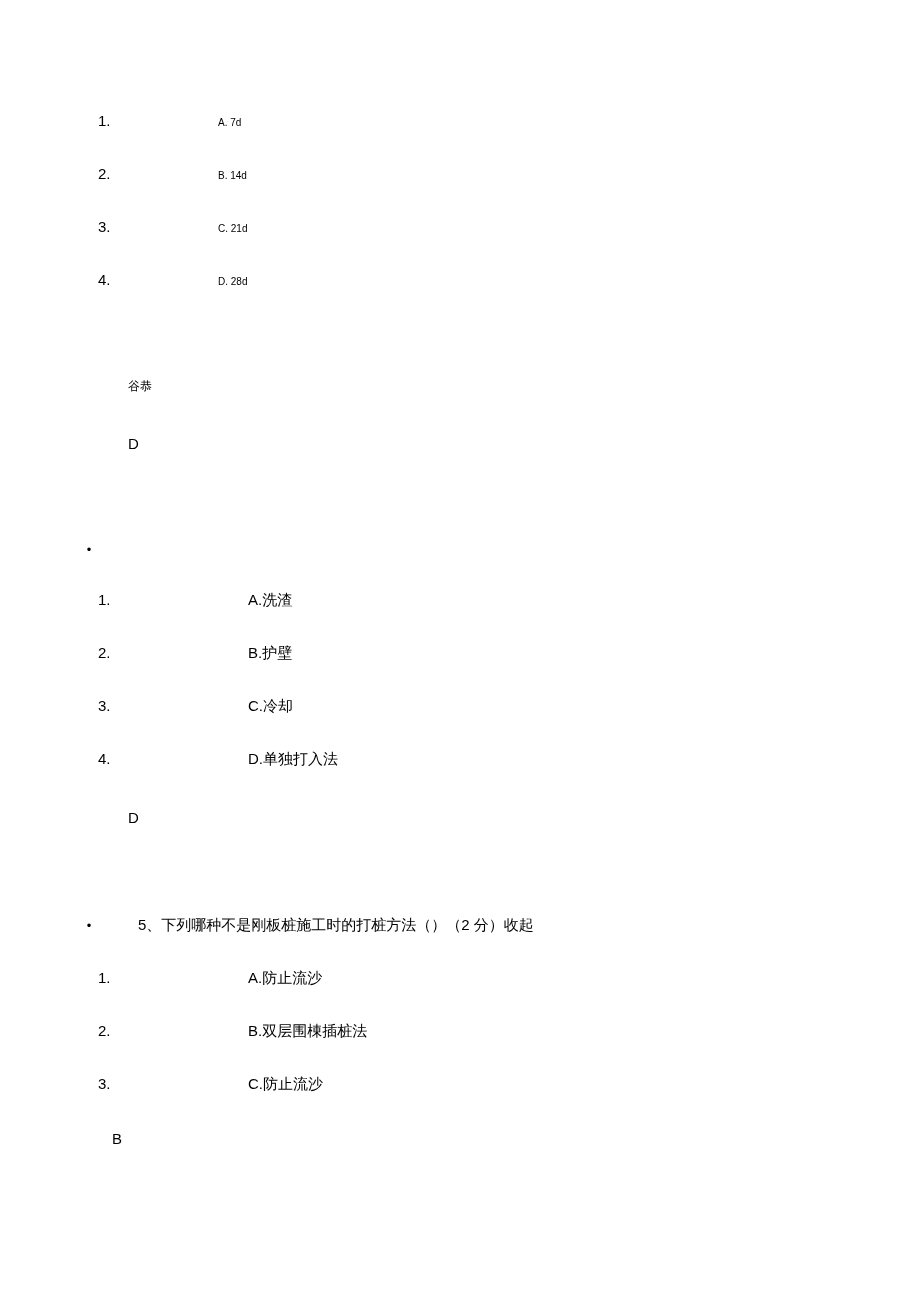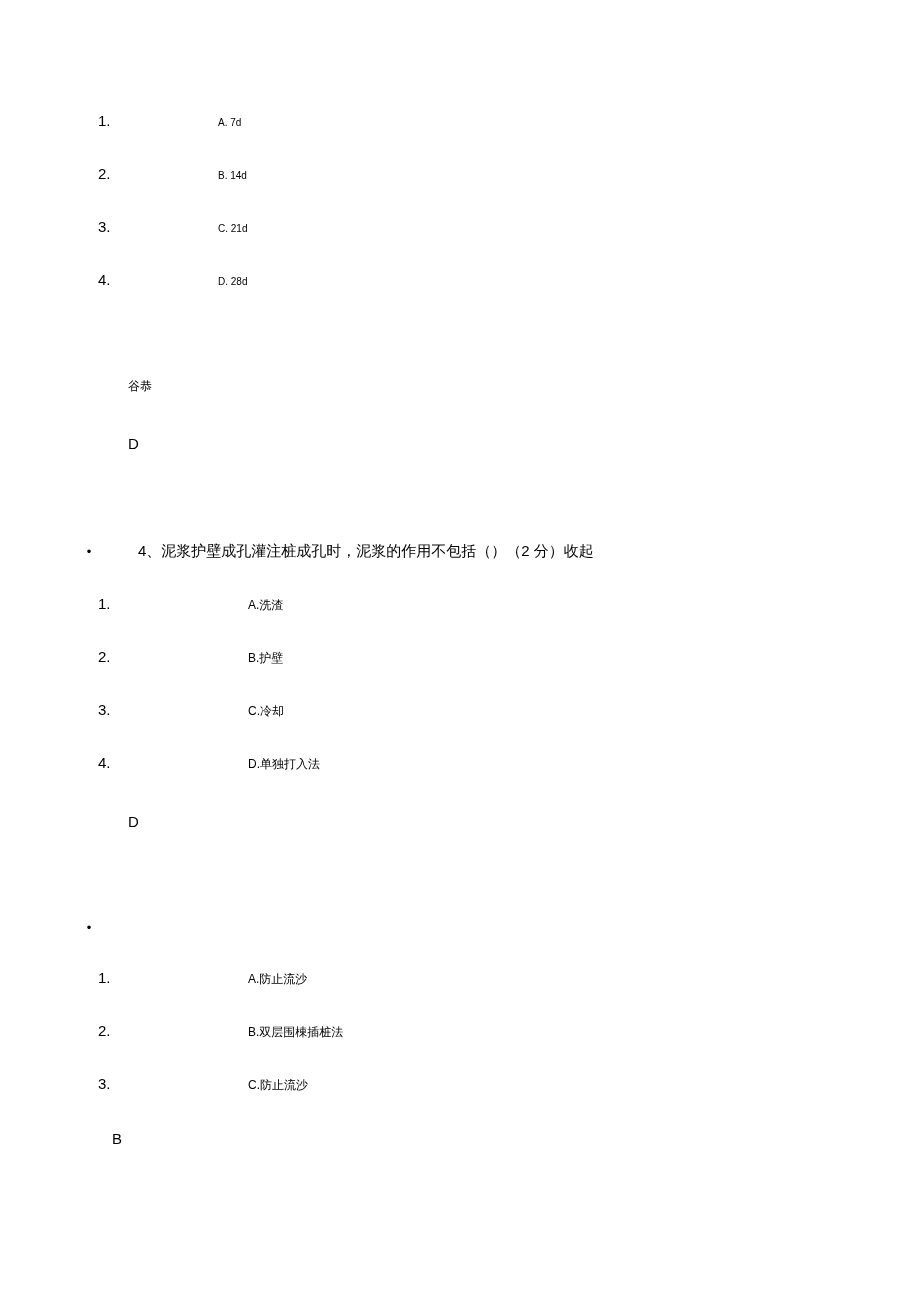--- a/index.html
+++ b/index.html
@@ -61,21 +61,21 @@
     display: flex;
     align-items: baseline;
     margin-top: 34px;
   }
   .q-opt-num {
     width: 150px;
     padding-left: 98px;
     font-size: 15px;
   }
   .q-opt-text {
-    font-size: 12px;
+    font-size: 15px;
   }
   .bottom-letter {
     font-size: 15px;
     margin-left: 112px;
     margin-top: 36px;
   }
 </style>
 </head>
 <body>
 
@@ -97,21 +97,20 @@
     <div class="opt-row">
       <span class="opt-num">4.</span>
       <span class="opt-text">D.  28d</span>
     </div>
   </div>
   <div class="answer-label">谷恭</div>
   <div class="answer-value">D</div>
 
   <div class="q-row">
     <span class="bullet">•</span>
-    <span class="q-text">4、泥浆护壁成孔灌注桩成孔时，泥浆的作用不包括（）（2 分）收起</span>
   </div>
   <div class="opt-list">
     <div class="q-opt-row">
       <span class="q-opt-num">1.</span>
       <span class="q-opt-text">A.洗渣</span>
     </div>
     <div class="q-opt-row">
       <span class="q-opt-num">2.</span>
       <span class="q-opt-text">B.护壁</span>
     </div>
@@ -121,20 +120,21 @@
     </div>
     <div class="q-opt-row">
       <span class="q-opt-num">4.</span>
       <span class="q-opt-text">D.单独打入法</span>
     </div>
   </div>
   <div class="answer-value">D</div>
 
   <div class="q-row">
     <span class="bullet">•</span>
+    <span class="q-text">5、下列哪种不是刚板桩施工时的打桩方法（）（2 分）收起</span>
   </div>
   <div class="opt-list">
     <div class="q-opt-row">
       <span class="q-opt-num">1.</span>
       <span class="q-opt-text">A.防止流沙</span>
     </div>
     <div class="q-opt-row">
       <span class="q-opt-num">2.</span>
       <span class="q-opt-text">B.双层围棟插桩法</span>
     </div>

